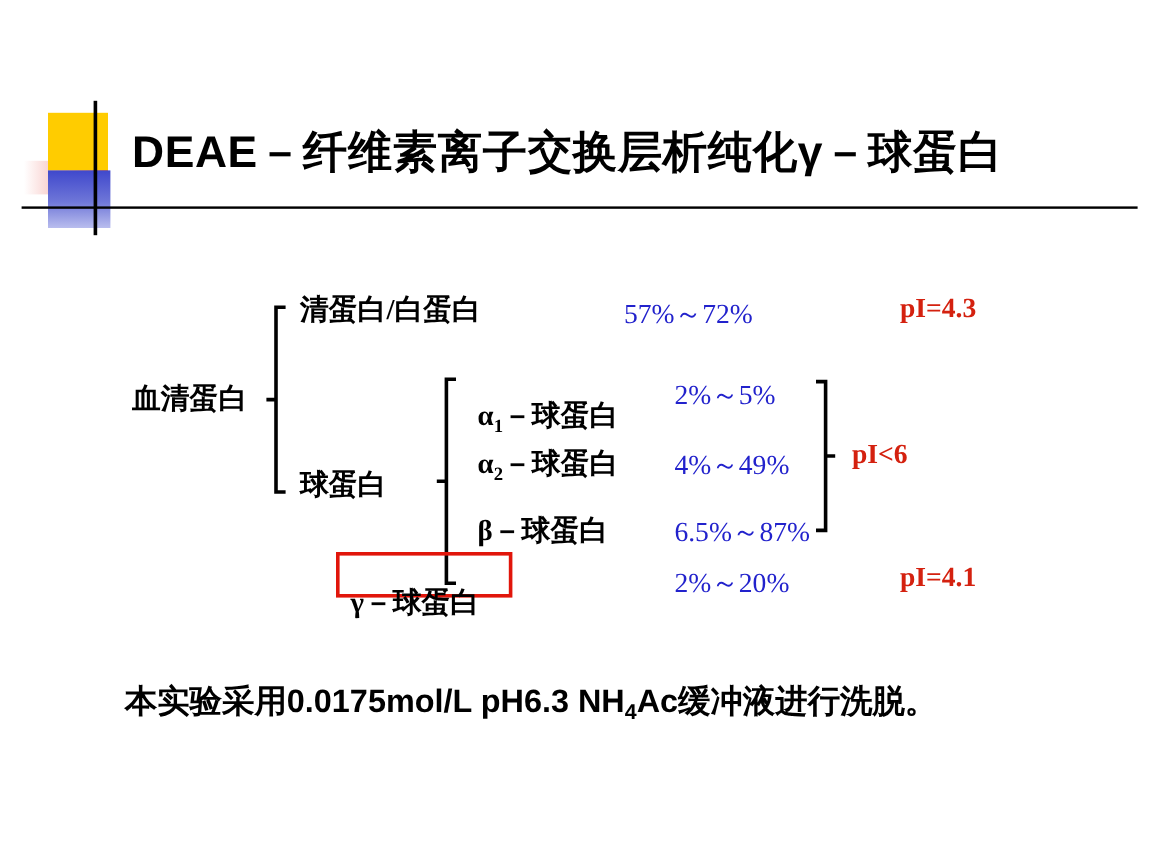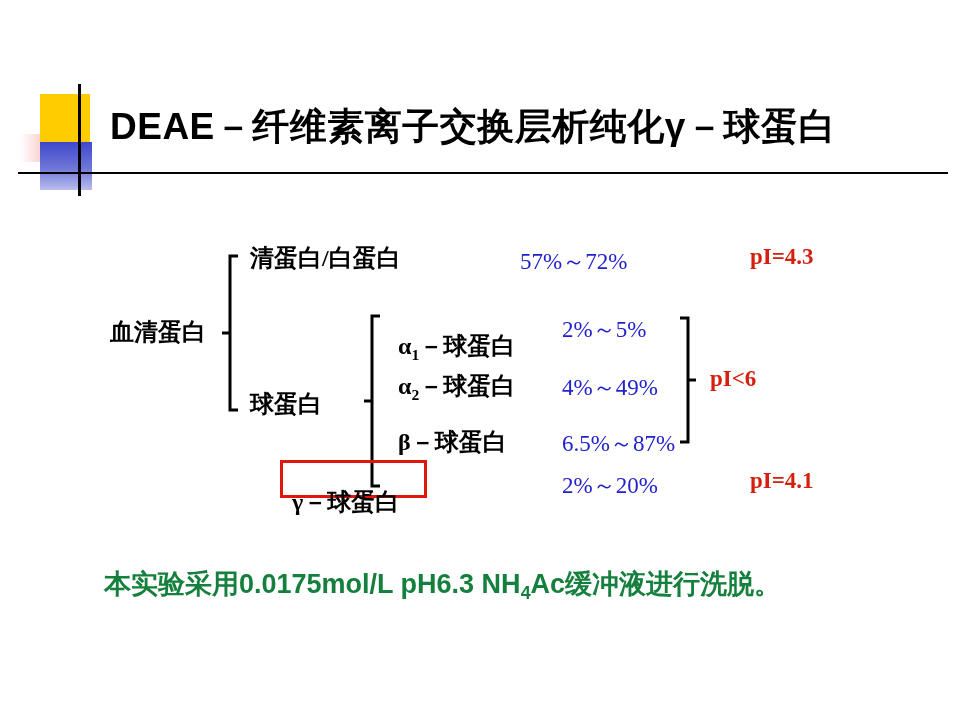--- a/index.html
+++ b/index.html
@@ -141,21 +141,21 @@
 
   
   #footer-note {
     position: absolute;
     left: 104px;
     top: 566px;
     width: 830px;
     font-family: "Liberation Sans", sans-serif;
     font-size: 27px;
     font-weight: bold;
-    color: #15803d;
+    color: #000000;
     white-space: nowrap;
   }
   #footer-note .nsub {
     font-size: 0.66em;
     vertical-align: sub;
   }
 </style>
 </head>
 <body>
 

